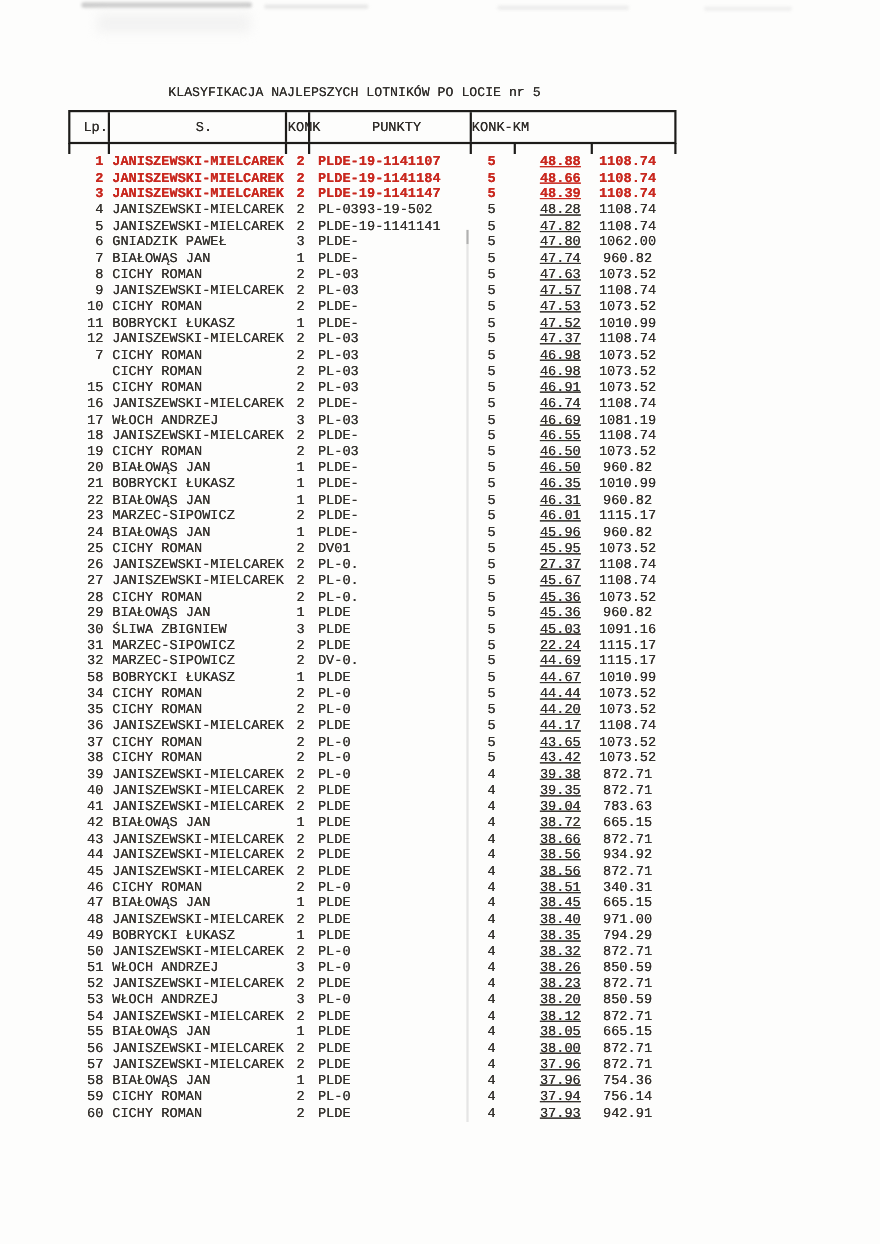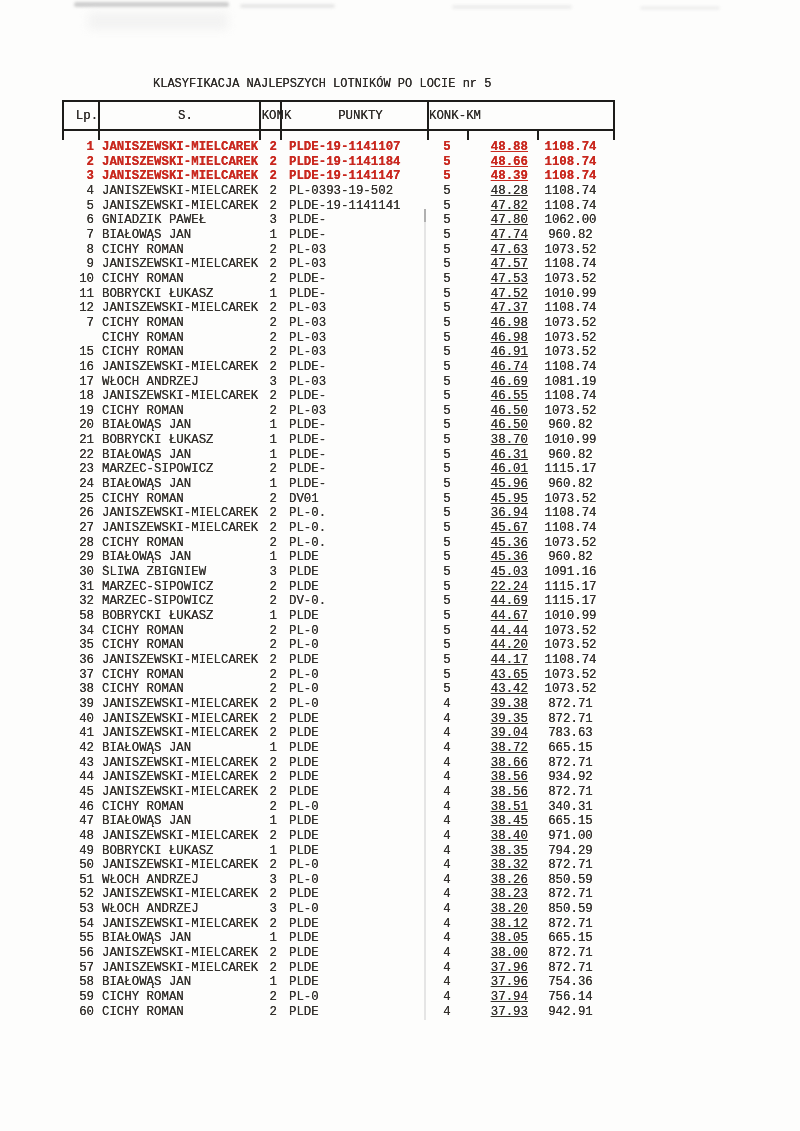--- a/index.html
+++ b/index.html
@@ -277,21 +277,21 @@
       <span class="c konk">5</span>
       <span class="c punkty">46.50</span>
       <span class="c km">960.82</span>
     </div>
       <div class="row">
       <span class="c lp">21</span>
       <span class="c name">BOBRYCKI ŁUKASZ</span>
       <span class="c s">1</span>
       <span class="c ring">PLDE-</span>
       <span class="c konk">5</span>
-      <span class="c punkty">38.70</span>
+      <span class="c punkty">46.35</span>
       <span class="c km">1010.99</span>
     </div>
       <div class="row">
       <span class="c lp">22</span>
       <span class="c name">BIAŁOWĄS JAN</span>
       <span class="c s">1</span>
       <span class="c ring">PLDE-</span>
       <span class="c konk">5</span>
       <span class="c punkty">46.31</span>
       <span class="c km">960.82</span>
@@ -322,21 +322,21 @@
       <span class="c konk">5</span>
       <span class="c punkty">45.95</span>
       <span class="c km">1073.52</span>
     </div>
       <div class="row">
       <span class="c lp">26</span>
       <span class="c name">JANISZEWSKI-MIELCAREK</span>
       <span class="c s">2</span>
       <span class="c ring">PL-0.</span>
       <span class="c konk">5</span>
-      <span class="c punkty">36.94</span>
+      <span class="c punkty">27.37</span>
       <span class="c km">1108.74</span>
     </div>
       <div class="row">
       <span class="c lp">27</span>
       <span class="c name">JANISZEWSKI-MIELCAREK</span>
       <span class="c s">2</span>
       <span class="c ring">PL-0.</span>
       <span class="c konk">5</span>
       <span class="c punkty">45.67</span>
       <span class="c km">1108.74</span>

